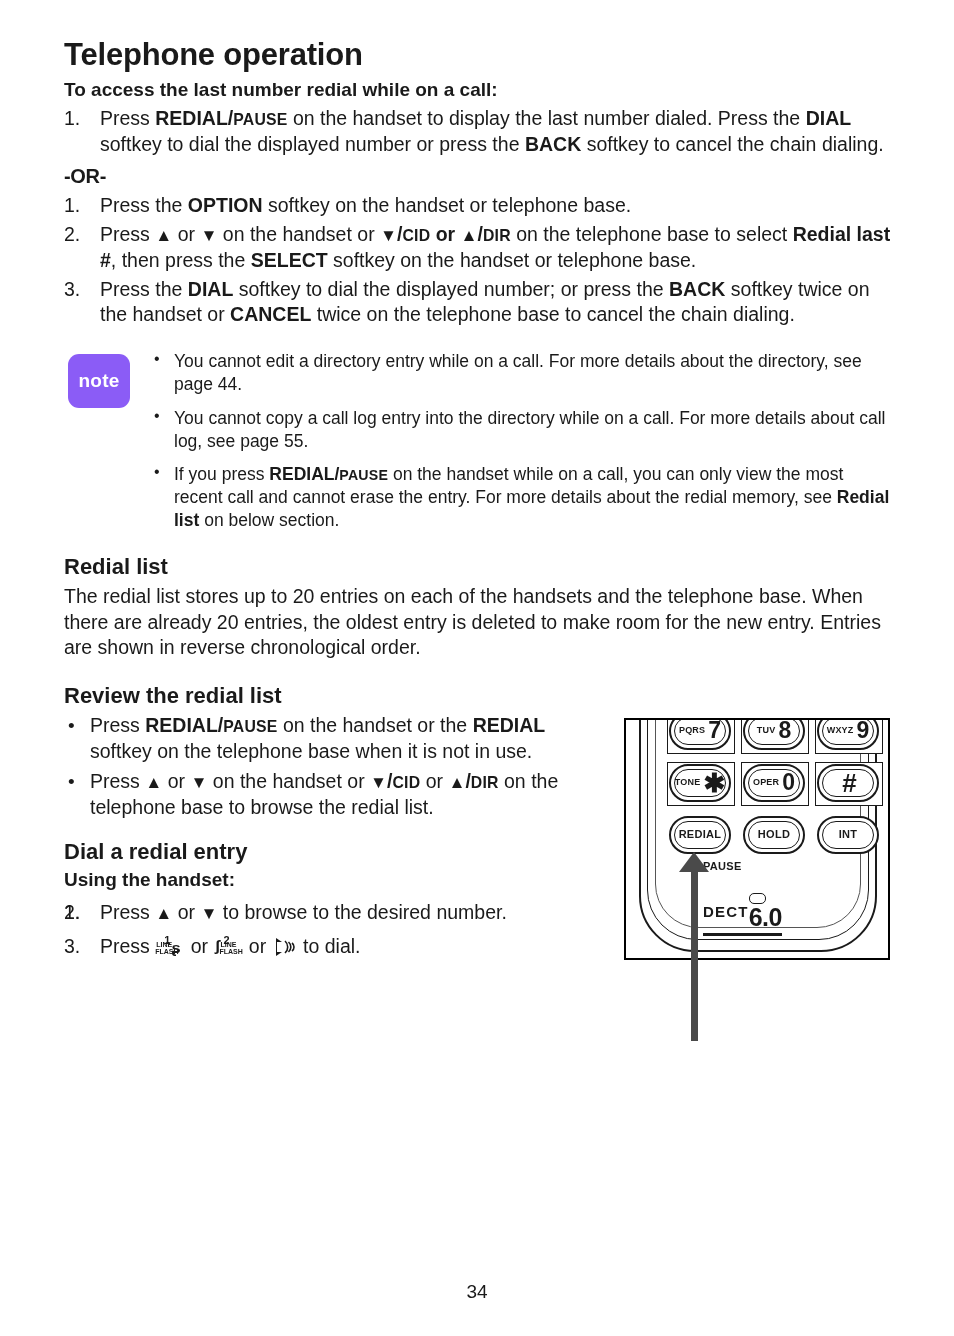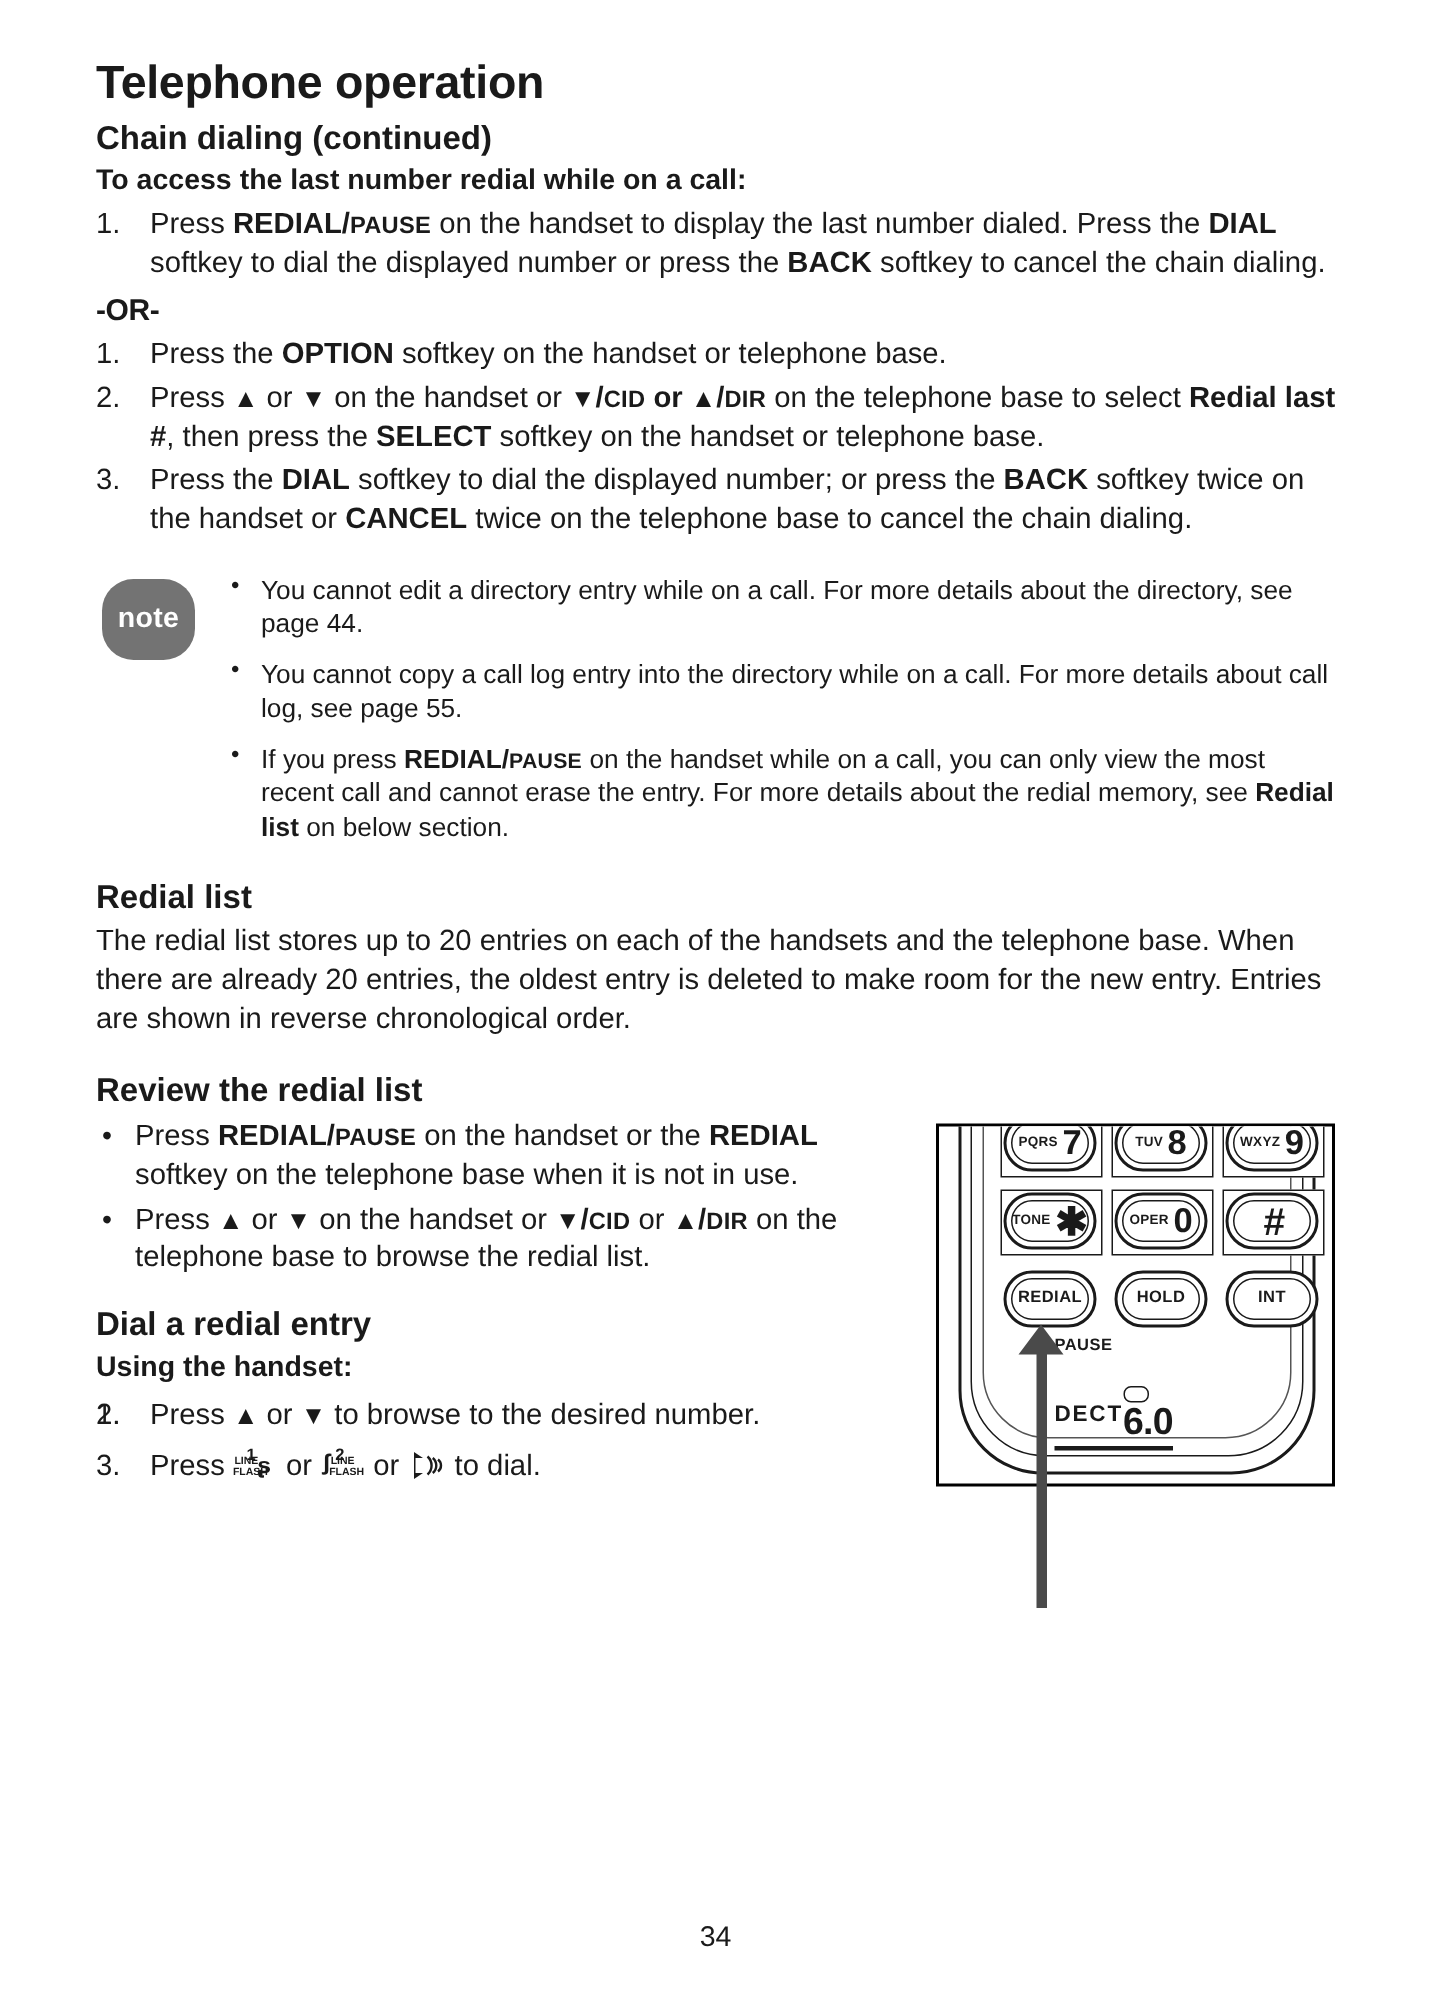--- a/index.html
+++ b/index.html
@@ -105,22 +105,22 @@
   
   .note-block {
     display: flex;
     margin-top: 22px;
     margin-left: 4px;
   }
   .note-badge {
     flex: 0 0 auto;
     width: 62px;
     height: 54px;
-    background: #737373;
-    border-radius: 21px;
+    background: #8b5cf6;
+    border-radius: 11px;
     color: #ffffff;
     font-size: 19px;
     font-weight: bold;
     display: flex;
     align-items: center;
     justify-content: center;
     margin-top: 4px;
     letter-spacing: 0.2px;
   }
   .note-list {
@@ -381,21 +381,20 @@
     text-align: center;
     font-size: 19px;
   }
 </style>
 </head>
 <body>
 
 <div class="page">
 
   <h1 class="h1">Telephone operation</h1>
-  <h2 class="h2">Chain dialing (continued)</h2>
   <h3 class="h3">To access the last number redial while on a call:</h3>
 
   <ol class="num">
     <li>
       <span class="mark">1.</span>
       <span class="rich"><span>Press </span><span class="b">REDIAL/</span><span class="sc">PAUSE</span><span> on the handset to display the last number dialed. Press the </span><span class="b">DIAL</span><span> softkey to dial the displayed number or press the </span><span class="b">BACK</span><span> softkey to cancel the chain dialing.</span></span>
     </li>
   </ol>
 
   <div class="or-line">-OR-</div>

